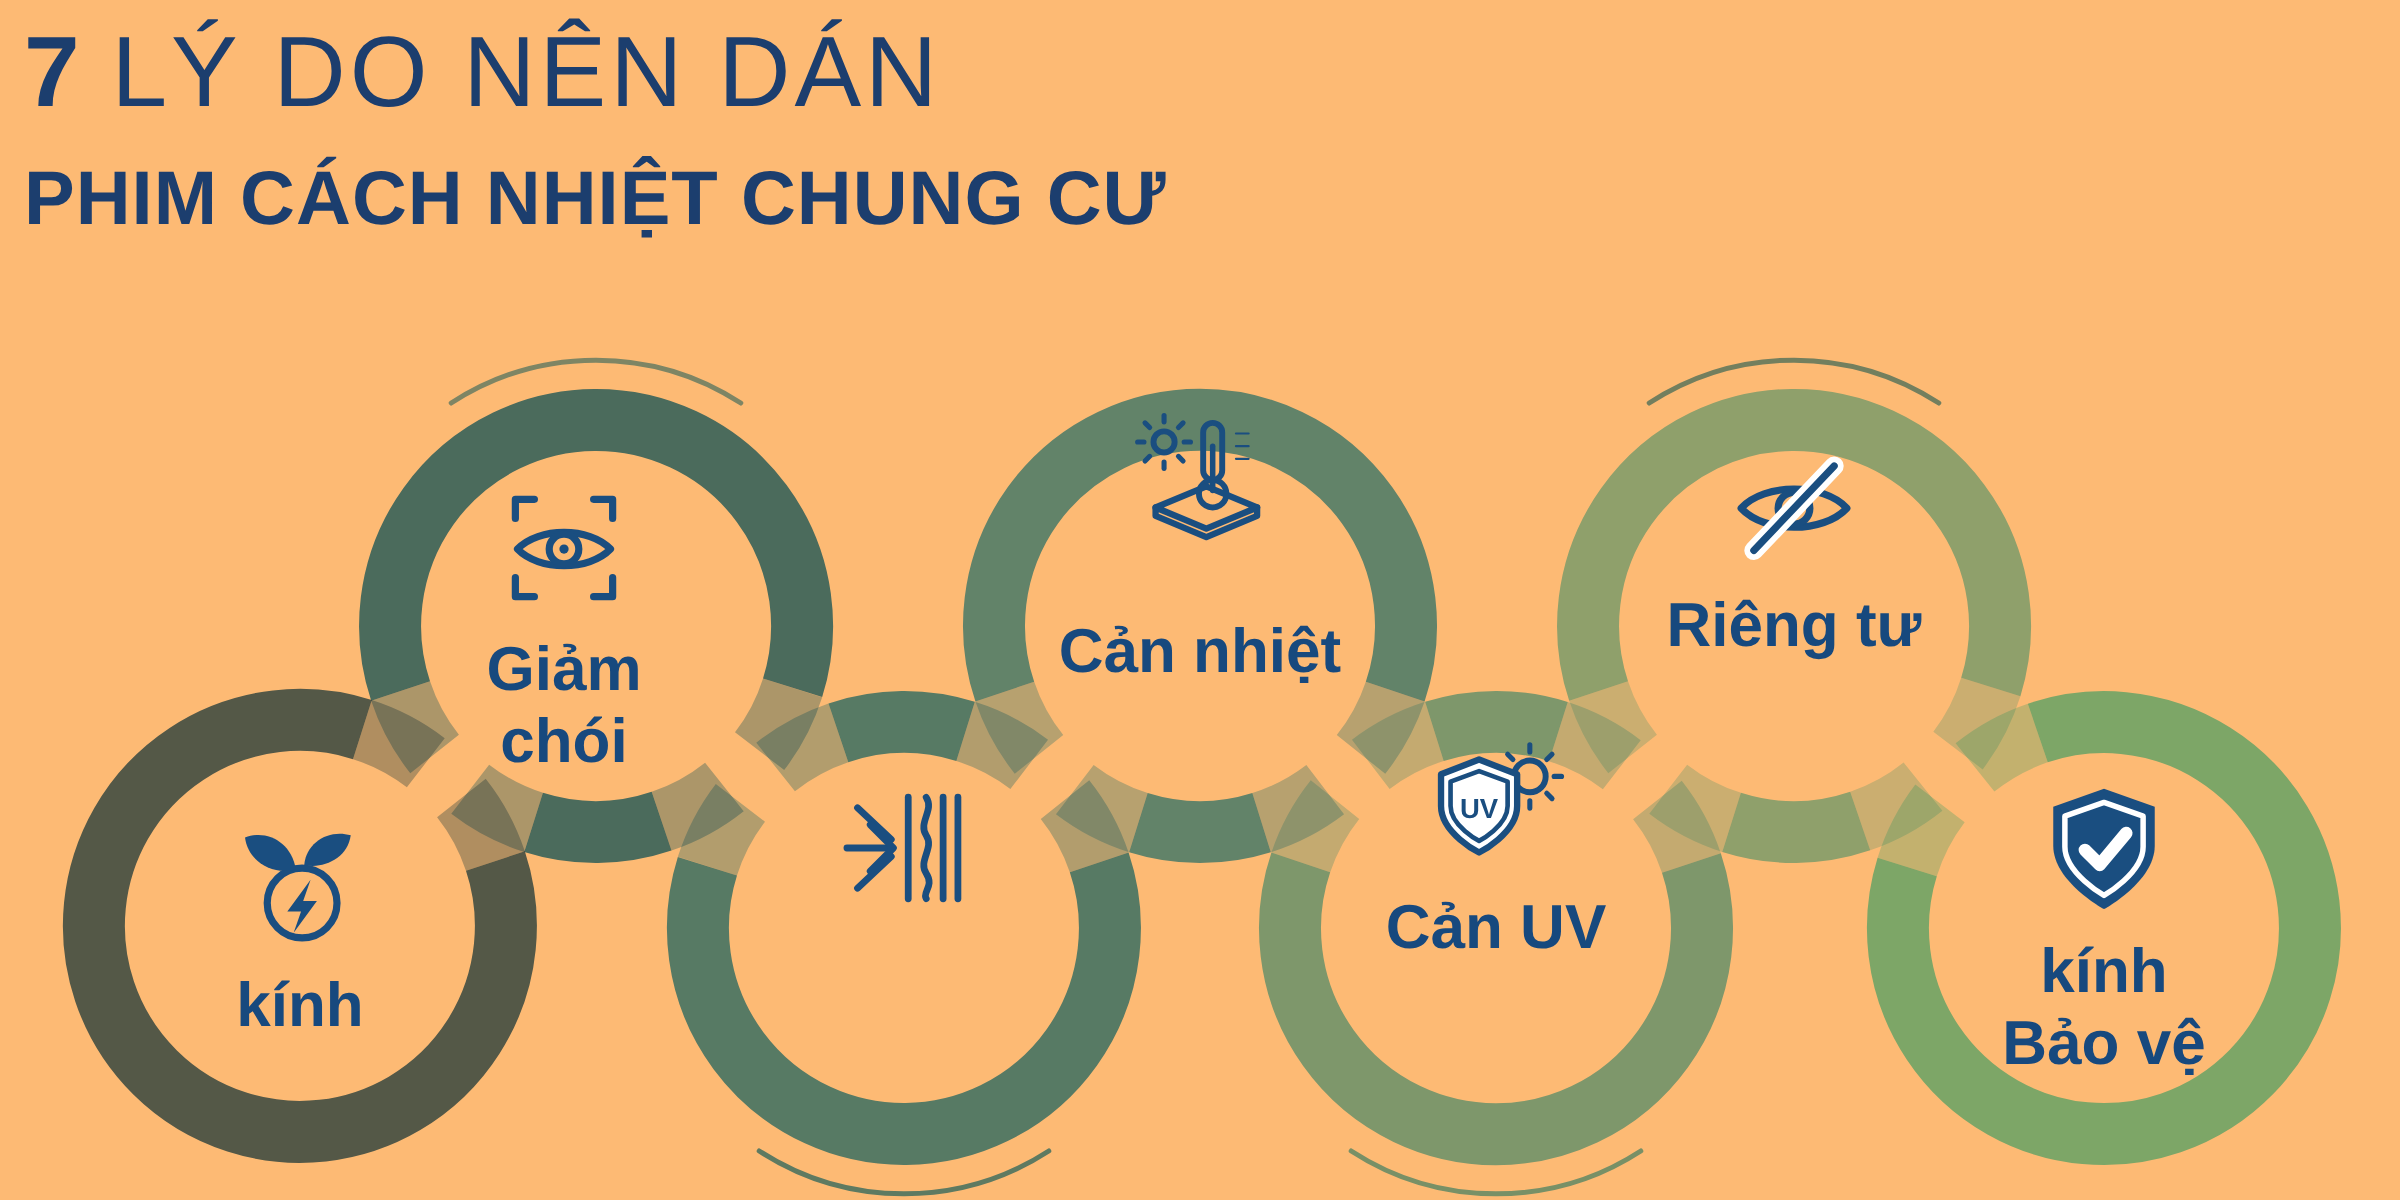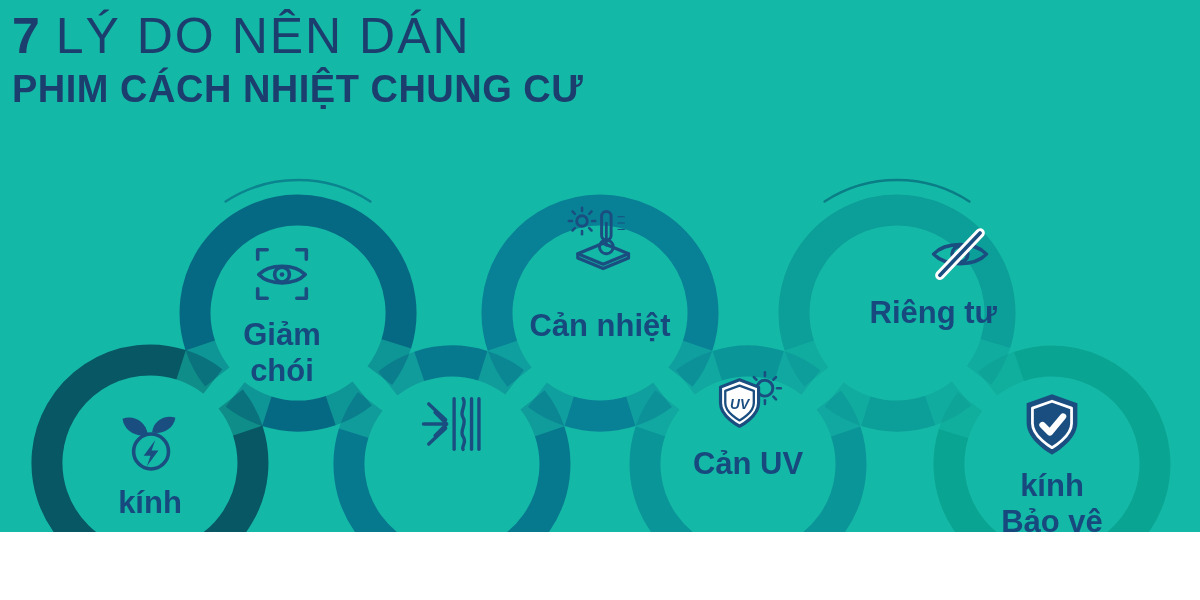--- a/index.html
+++ b/index.html
@@ -1,32 +1,32 @@
 <!DOCTYPE html>
 <html><head>
 <meta charset="utf-8">
 <style>
   html,body { margin:0; padding:0; background:#ffffff; }
   .canvas {
-    position:relative; width:1200px; height:532px; background:#14b8a6;
+    position:relative; width:1200px; height:600px; background:#fdba74;
     overflow:hidden; font-family:"Liberation Sans", sans-serif;
   }
   .title-block { position:absolute; left:12px; top:10px; z-index:5; }
   .title-line1 { font-size:50px; font-weight:400; letter-spacing:2px; line-height:1.06; white-space:pre; }
   .title-line1 .title-num { font-weight:800; letter-spacing:0; }
-  .title-line2 { font-size:38px; font-weight:700; letter-spacing:0.5px; margin-top:5px; white-space:pre; }
+  .title-line2 { font-size:38px; font-weight:700; letter-spacing:0.5px; margin-top:16px; white-space:pre; }
   svg.rings { position:absolute; left:0; top:0; }
   .ring-seg { mix-blend-mode:multiply; }
   .circle-item {
     position:absolute; width:200px; height:200px;
     display:flex; flex-direction:column; align-items:center; justify-content:center;
     gap:6px; text-align:center; z-index:4;
   }
   .circle-item.one-line { padding-bottom:40px; box-sizing:content-box; height:160px; }
-  .icon-box { width:74px; height:74px;font-style:italic; }
+  .icon-box { width:74px; height:74px; }
   .icon-box svg { width:100%; height:100%; display:block; }
   .reason-label { font-weight:700; font-size:31px; line-height:1.15; }
 </style>
 </head>
 <body>
 
 <div class="canvas">
   <div class="title-block" style="color: rgb(28, 62, 110);">
     <div class="title-line1"><span class="title-num">7</span><span> LÝ DO NÊN DÁN</span></div>
     <div class="title-line2">PHIM CÁCH NHIỆT CHUNG CƯ</div>
@@ -164,21 +164,21 @@
   </g>
   <path d="M27 13 L45 20 V35 C45 48 27 57 27 57 C27 57 9 48 9 35 V20 Z" fill="#ffffff" stroke-width="3"></path>
   <path d="M27 18.5 L40.5 23.5 V35 C40.5 44.5 27 51.5 27 51.5 C27 51.5 13.5 44.5 13.5 35 V23.5 Z" stroke-width="2.2"></path>
   <text x="27" y="40.5" text-anchor="middle" font-size="13" font-weight="700" fill="currentColor" stroke="none" font-family="Liberation Sans, sans-serif">UV</text>
 </svg>
         </div>
         <div class="reason-label" style="color: rgb(23, 73, 126);">
           <div>Cản UV</div>
         </div>
       </div>
-      <div class="circle-item one-line" style="left: 797px; top: 193px; align-items: flex-end;">
+      <div class="circle-item one-line" style="left: 797px; top: 193px;">
         <div class="icon-box" style="color: rgb(26, 78, 128);">
           <svg viewBox="0 0 70 70" xmlns="http://www.w3.org/2000/svg" fill="none" stroke-linecap="round" stroke-linejoin="round">
   <path d="M10 37 C21 25 49 25 60 37 C49 49 21 49 10 37 Z" stroke="currentColor" stroke-width="3.4"></path>
   <circle cx="35" cy="37" r="7.5" stroke="currentColor" stroke-width="3.4"></circle>
   <path d="M16 57 L54 17" stroke="#ffffff" stroke-width="9"></path>
   <path d="M16 57 L54 17" stroke="currentColor" stroke-width="3.4"></path>
 </svg>
         </div>
         <div class="reason-label" style="color: rgb(23, 73, 126);">
           <div>Riêng tư</div>

